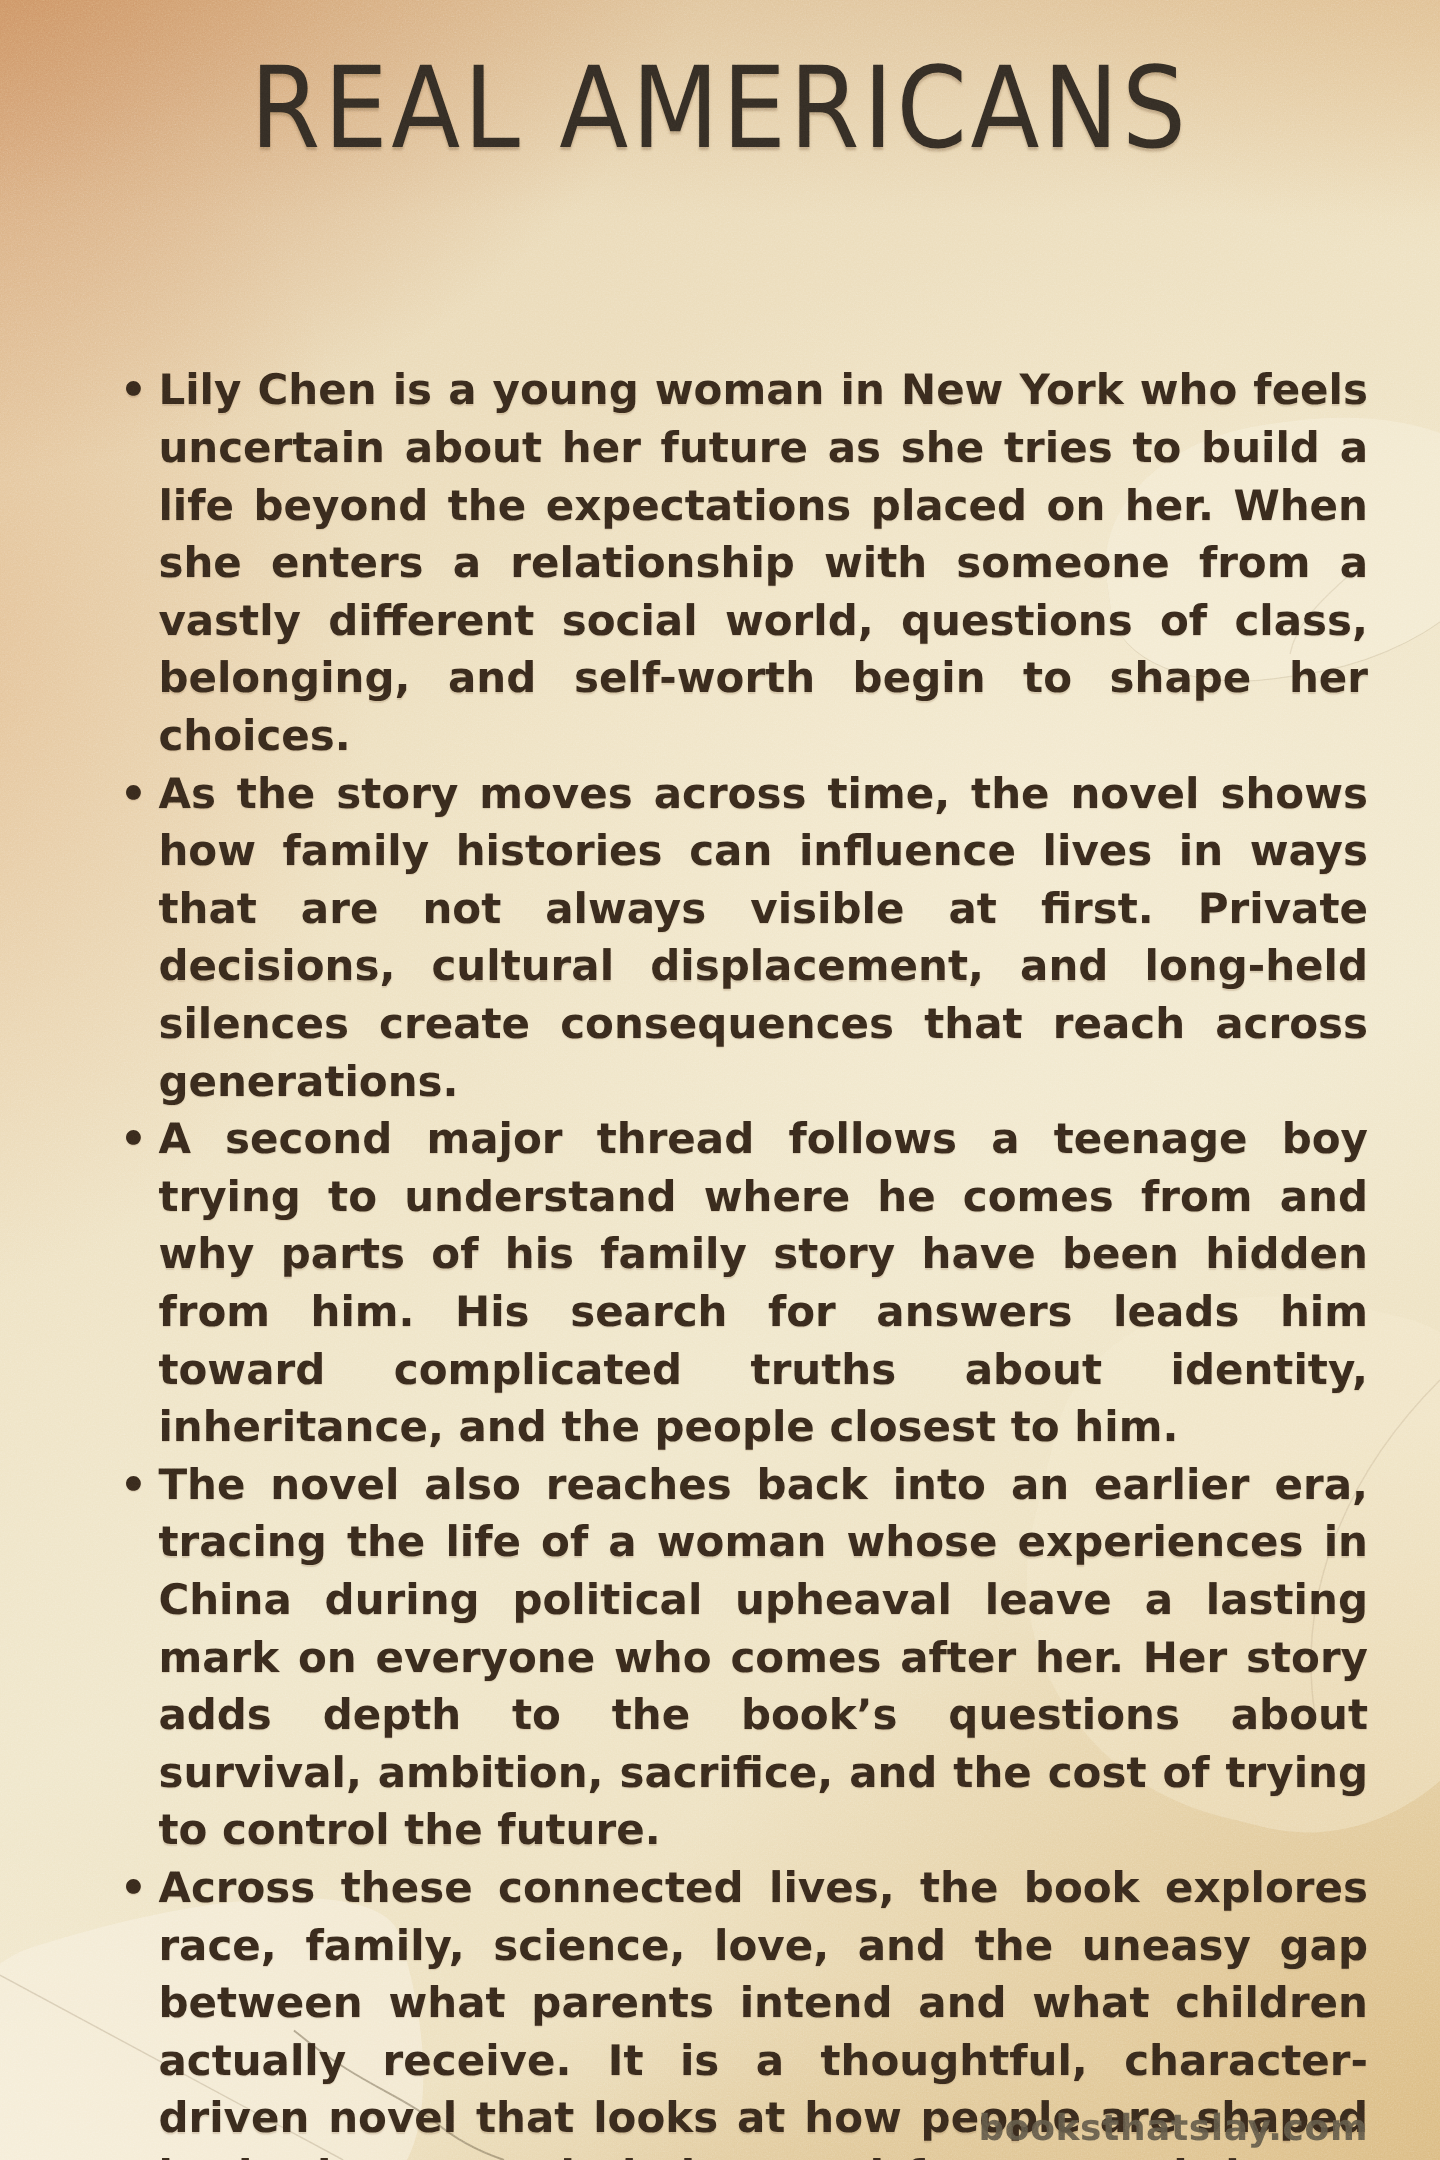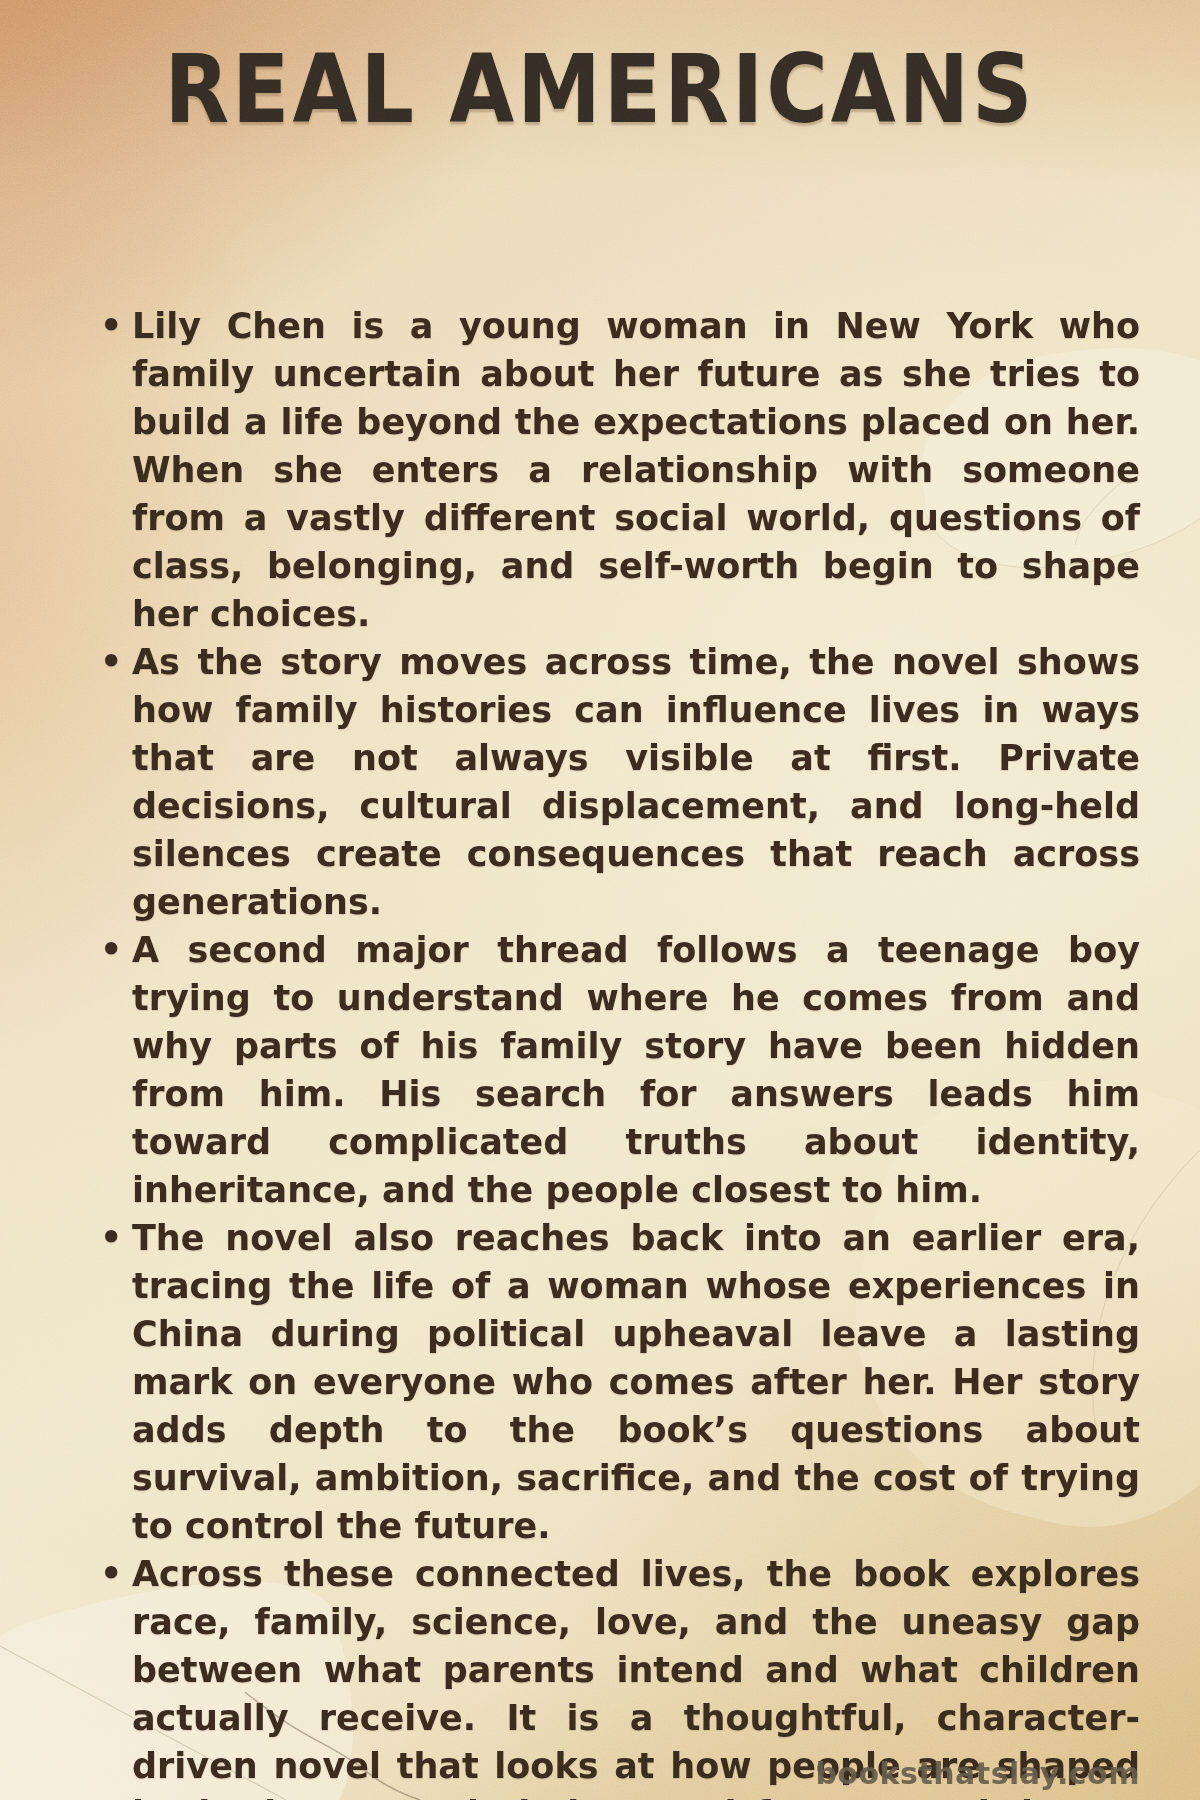--- a/index.html
+++ b/index.html
@@ -41,21 +41,21 @@
     transform:rotate(-18deg);
     border-radius:30% 70% 20% 80% / 60% 30% 70% 40%;
   }
   .tear-svg{position:absolute;left:0;top:0;pointer-events:none;}
   
   .grain{position:absolute;left:0;top:0;mix-blend-mode:overlay;opacity:0.32;pointer-events:none;}
   
   .header{position:absolute;left:0;top:0;width:100%;text-align:center;}
   .title{
     margin:40px 0 0 0;
-    font-size:84px;line-height:100px;font-weight:bold;
+    font-size:84px;line-height:100px;font-weight:normal;
     letter-spacing:3px;color:#332c24;
     text-shadow:0 2px 2px rgba(122,92,60,0.40);
   }
   .title .stretch{display:inline-block;transform:scaleY(1.12);transform-origin:center;}
   .subtitle{
     margin:28px 0 0 0;
     font-size:50px;line-height:56px;font-weight:bold;
     letter-spacing:1px;color:#332c24;
     text-shadow:0 2px 2px rgba(122,92,60,0.35);
   }
@@ -92,21 +92,21 @@
     <path d="M 1135 470 C 1100 500, 1080 520, 1075 545" fill="none" stroke="rgba(160,138,104,0.20)" stroke-width="1.1"></path>
   </svg>
 
   <div class="header">
     <h1 class="title"><span class="stretch">REAL AMERICANS</span></h1>
   </div>
 
   <div class="points">
     <div class="point">
       <span class="dot">•</span>
-      <span>Lily Chen is a young woman in New York who family uncertain about her future as she tries to build a life beyond the expectations placed on her. When she enters a relationship with someone from a vastly different social world, questions of class, belonging, and self-worth begin to shape her choices.</span>
+      <span>Lily Chen is a young woman in New York who feels uncertain about her future as she tries to build a life beyond the expectations placed on her. When she enters a relationship with someone from a vastly different social world, questions of class, belonging, and self-worth begin to shape her choices.</span>
     </div>
     <div class="point">
       <span class="dot">•</span>
       <span>As the story moves across time, the novel shows how family histories can influence lives in ways that are not always visible at first. Private decisions, cultural displacement, and long-held silences create consequences that reach across generations.</span>
     </div>
     <div class="point">
       <span class="dot">•</span>
       <span>A second major thread follows a teenage boy trying to understand where he comes from and why parts of his family story have been hidden from him. His search for answers leads him toward complicated truths about identity, inheritance, and the people closest to him.</span>
     </div>
     <div class="point">

